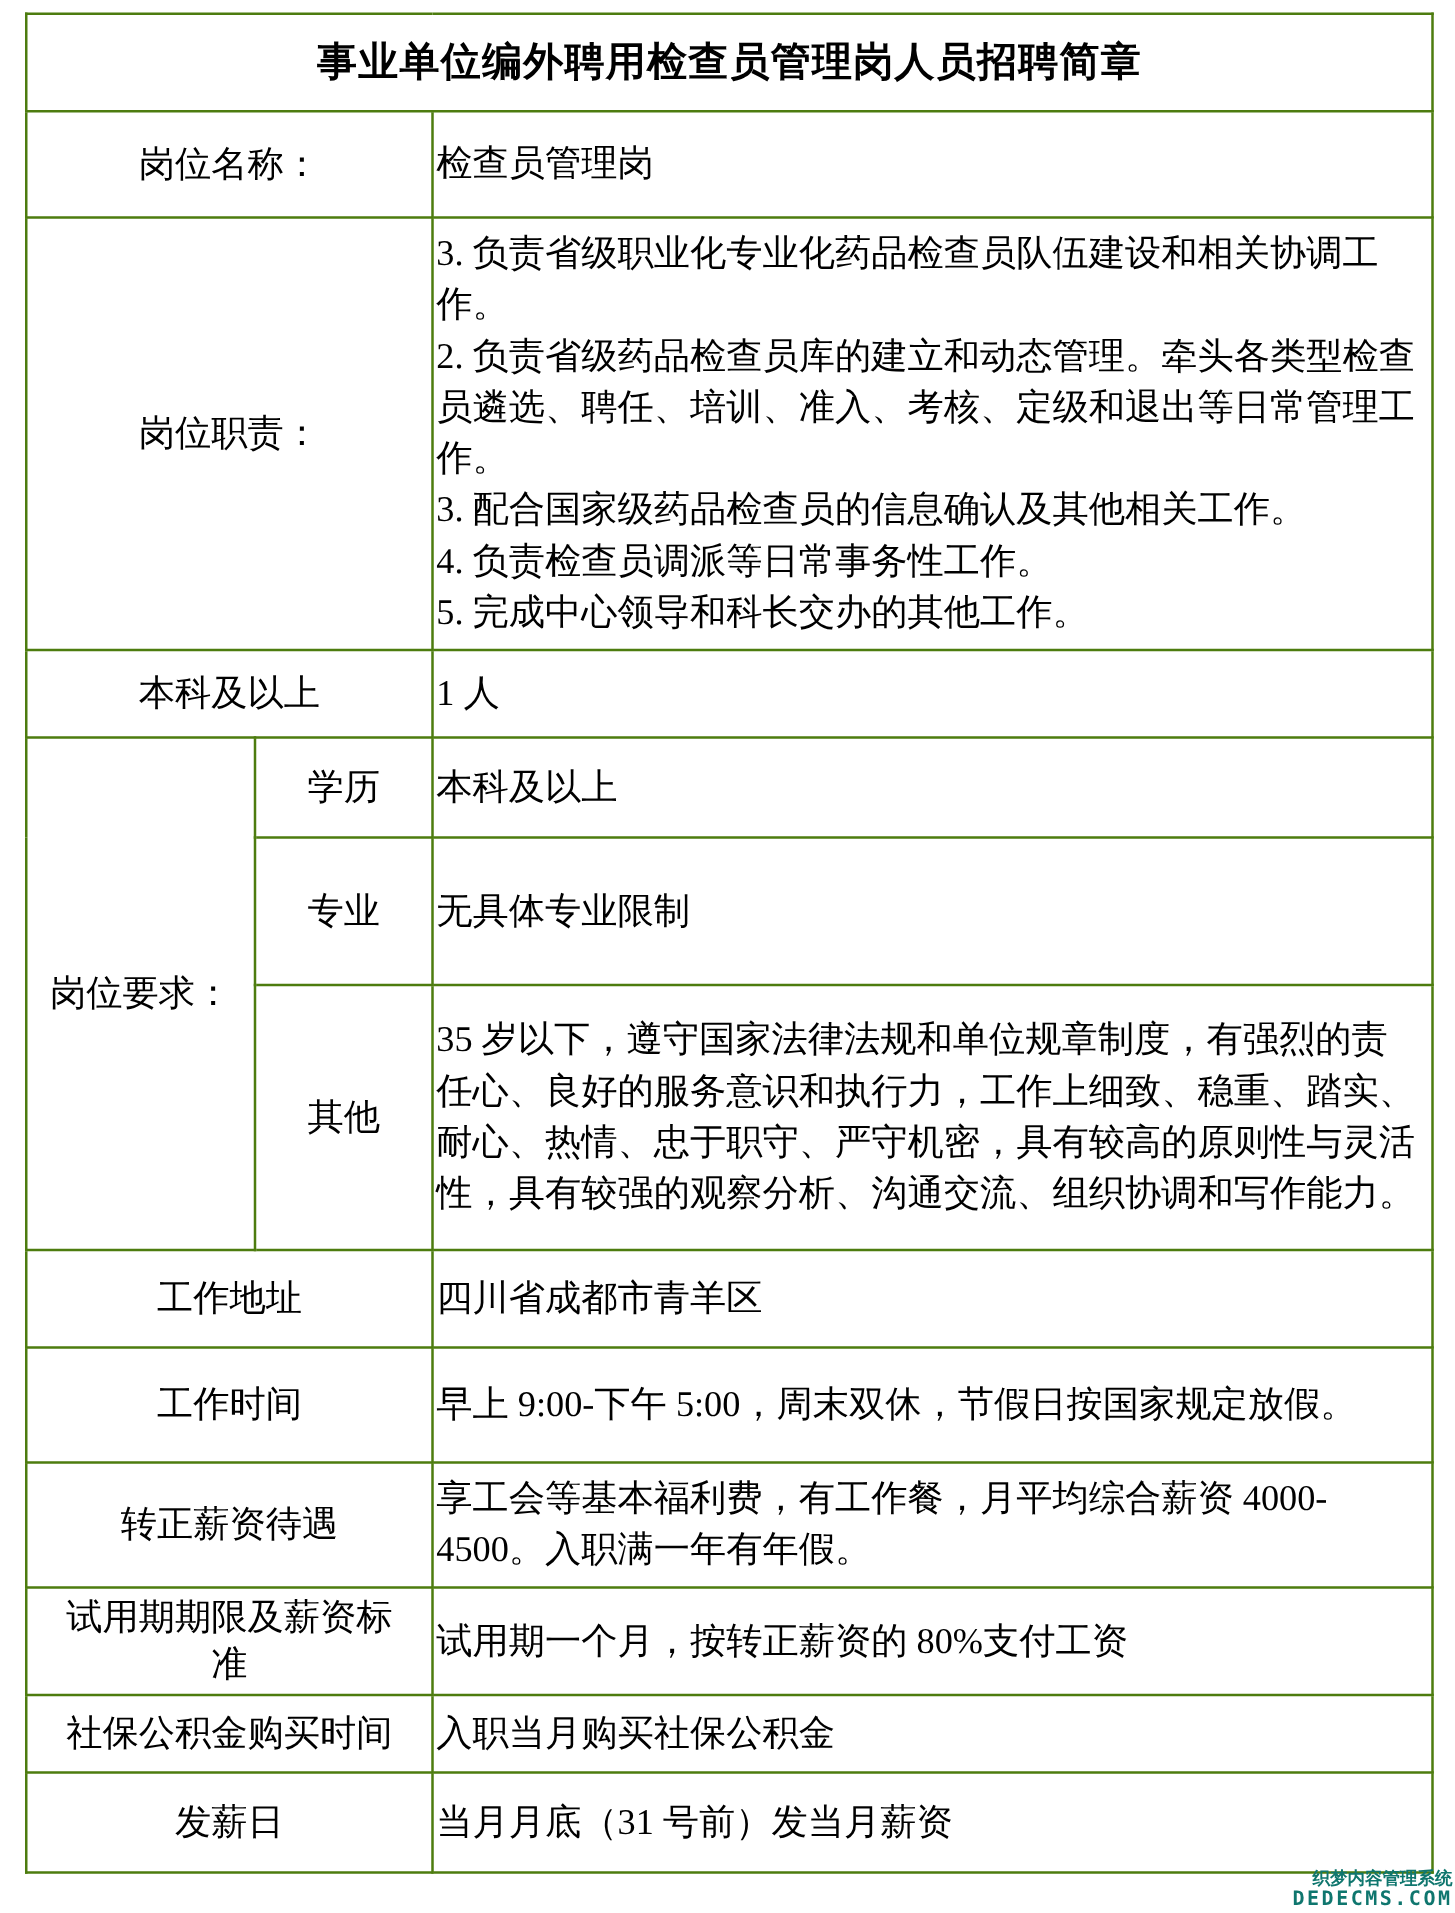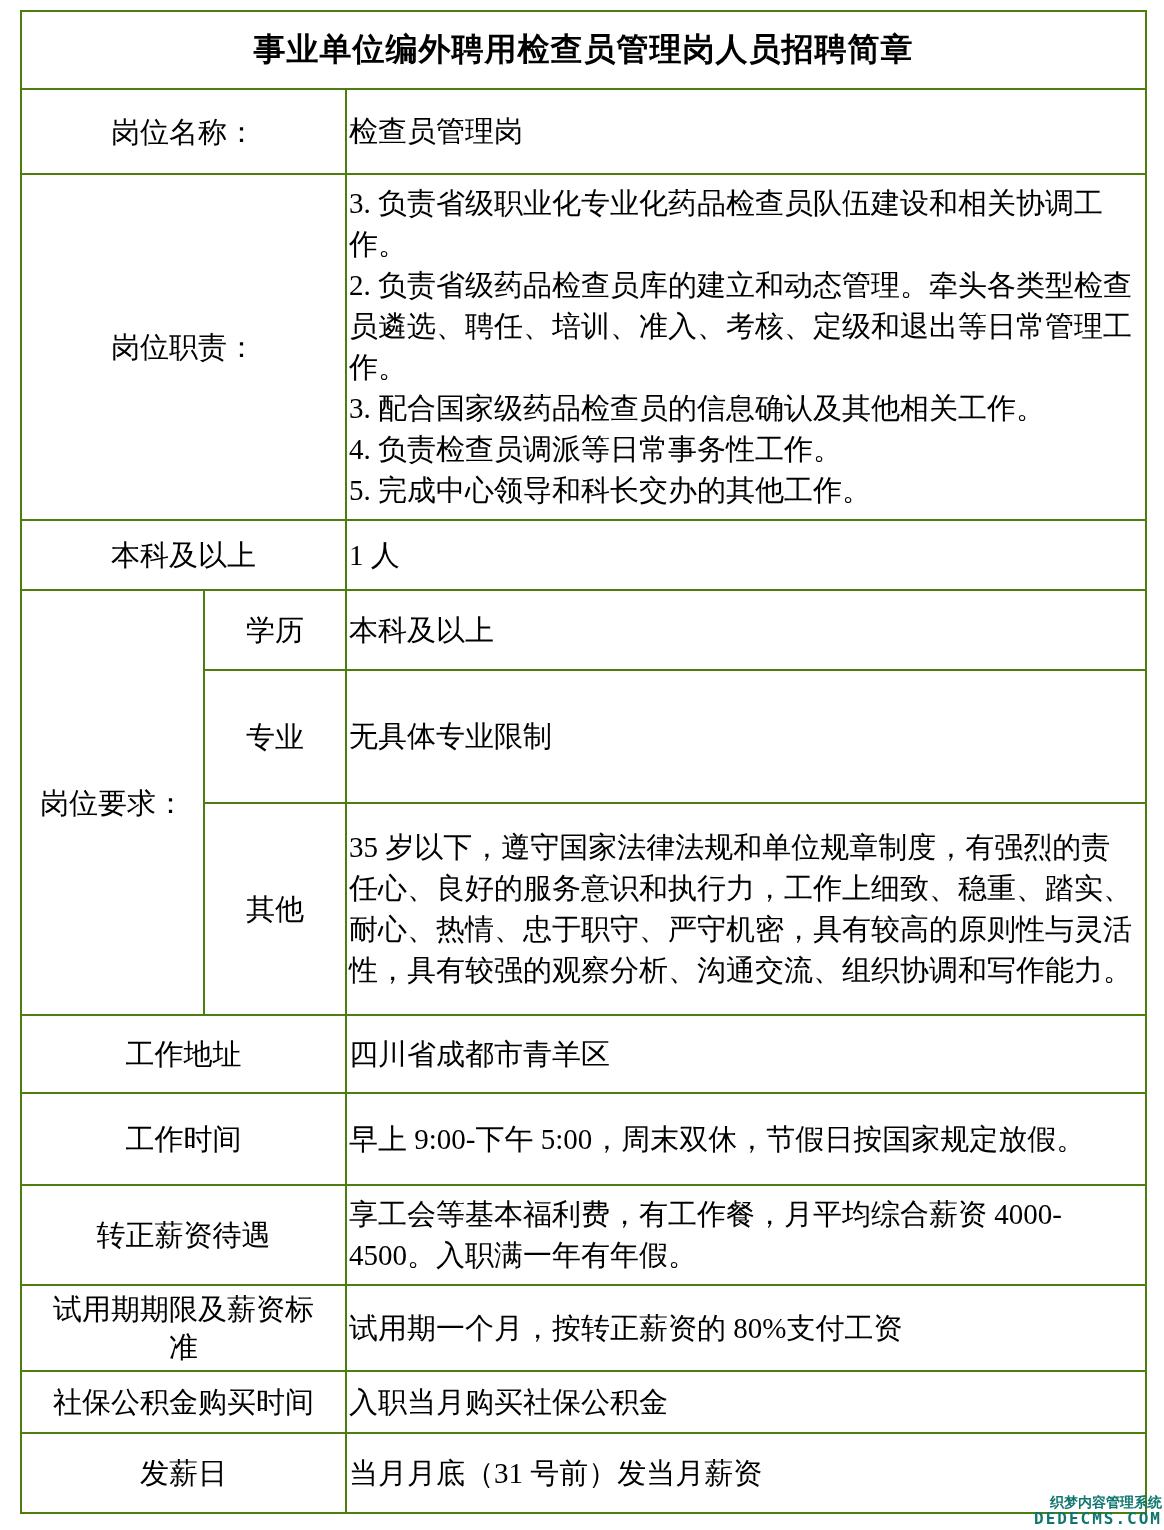--- a/index.html
+++ b/index.html
@@ -106,21 +106,21 @@
     <tr style="height:70px">
       <td colspan="2" class="label">本科及以上</td>
       <td class="content">1 人</td>
     </tr>
 
     <tr style="height:80px">
       <td rowspan="3" class="label">岗位要求：</td>
       <td class="label">学历</td>
       <td class="content">本科及以上</td>
     </tr>
-    <tr style="height:133px">
+    <tr style="height:118px">
       <td class="label">专业</td>
       <td class="content">无具体专业限制</td>
     </tr>
     <tr style="height:212px">
       <td class="label">其他</td>
       <td class="content">35 岁以下，遵守国家法律法规和单位规章制度，有强烈的责任心、良好的服务意识和执行力，工作上细致、稳重、踏实、耐心、热情、忠于职守、严守机密，具有较高的原则性与灵活性，具有较强的观察分析、沟通交流、组织协调和写作能力。</td>
     </tr>
 
     <tr style="height:78px">
       <td colspan="2" class="label">工作地址</td>

